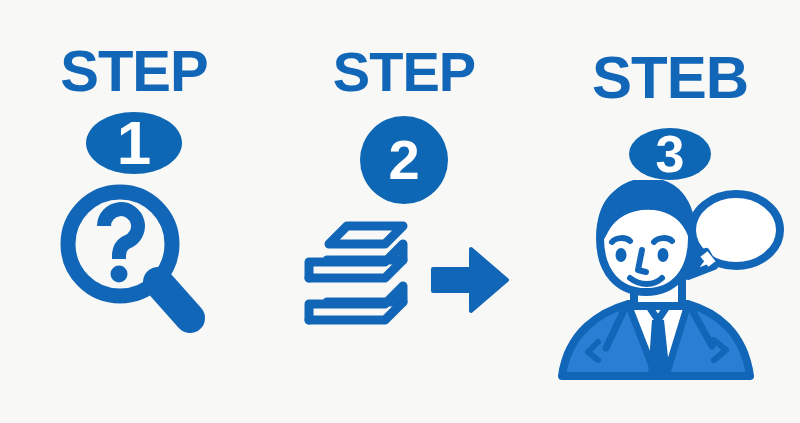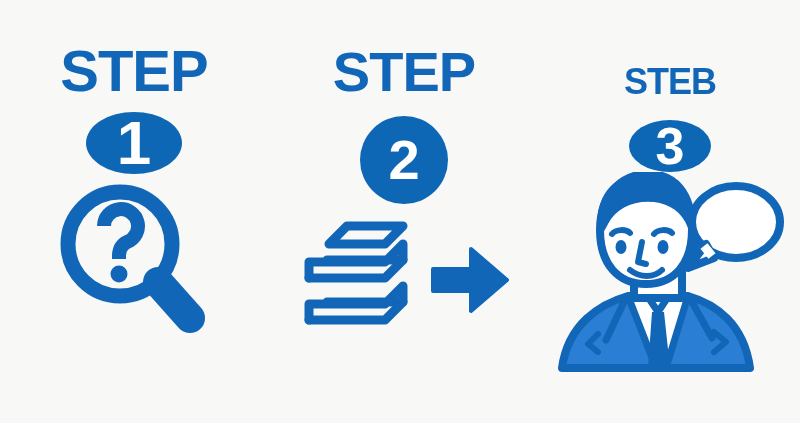--- a/index.html
+++ b/index.html
@@ -37,21 +37,21 @@
   .step-word {
     font-family: "Liberation Sans", sans-serif;
     font-weight: bold;
     color: #1266b8;
     letter-spacing: -1px;
     line-height: 1;
     -webkit-font-smoothing: antialiased;
   }
   .w1 { font-size: 58px; margin-top: 42px; }
   .w2 { font-size: 56px; margin-top: 44px; }
-  .w3 { font-size: 36px; margin-top: 64px; }
+  .w3 { font-size: 60px; margin-top: 48px; }
 
   .num-circle {
     border-radius: 50%;
     background: #0e67b4;
     color: #ffffff;
     display: flex;
     align-items: center;
     justify-content: center;
     font-family: "Liberation Sans", sans-serif;
     font-weight: bold;

